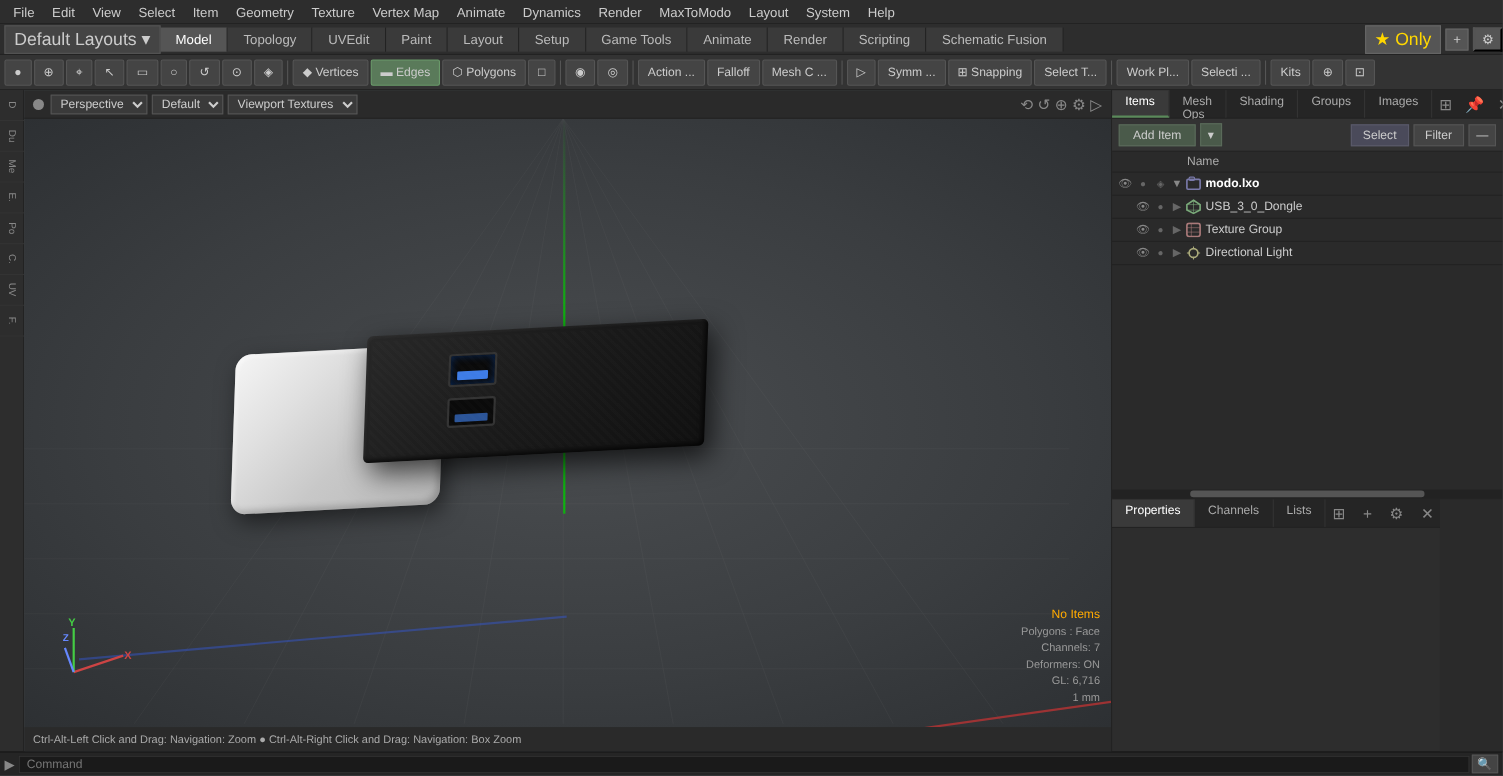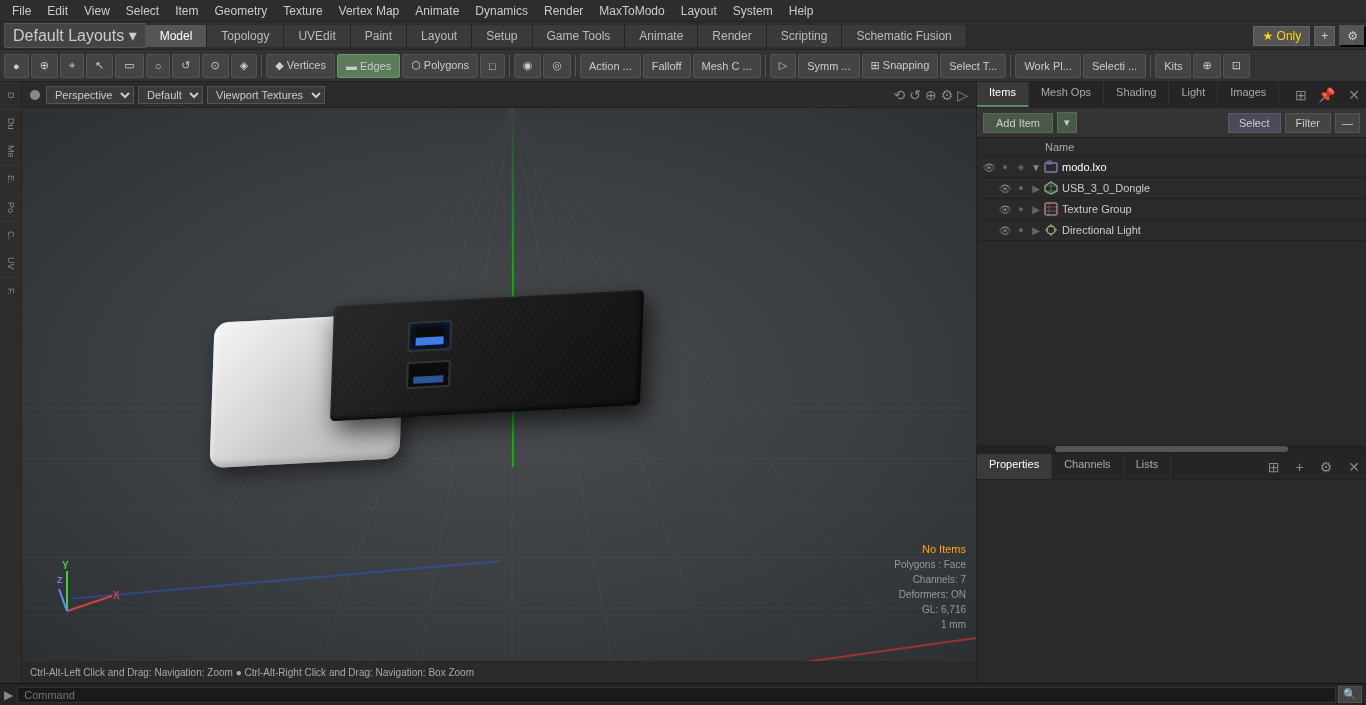--- a/index.html
+++ b/index.html
@@ -9,21 +9,21 @@
     .menu-bar { display: flex; align-items: center; background: #2d2d2d; height: 22px; padding: 0 4px; border-bottom: 1px solid #222; }
     .menu-item { padding: 2px 8px; cursor: pointer; color: #ccc; font-size: 12px; }
 
     
     .layout-bar { display: flex; align-items: center; background: #2d2d2d; height: 28px; border-bottom: 1px solid #222; }
     .layout-dropdown { background: #444; border: 1px solid #555; color: #ccc; padding: 2px 8px; margin-left: 4px; font-size: 16px; cursor: pointer; }
     .layout-tabs { display: flex; margin-left: 0; }
     .layout-tab { padding: 4px 14px; background: #3a3a3a; color: #bbb; cursor: pointer; border-right: 1px solid #222; font-size: 12px; }
     .layout-tab.active { background: #555; color: #fff; }
     .layout-tab-right { display: flex; margin-left: auto; align-items: center; }
-    .star-btn { background: #555; color: #ffd700; padding: 2px 8px; font-size: 12px; border: 1px solid #666; cursor: pointer; margin-right: 4px; }
+    .star-btn { background: #555; color: #ffd700; padding: 2px 8px; font-size: 16px; border: 1px solid #666; cursor: pointer; margin-right: 4px; }
     .plus-btn { background: #555; color: #ccc; padding: 2px 6px; font-size: 12px; border: 1px solid #666; cursor: pointer; margin-right: 4px; }
     .gear-btn { background: #555; color: #ccc; padding: 2px 6px; font-size: 12px; cursor: pointer; }
 
     
     .tool-bar { display: flex; align-items: center; background: #333; height: 32px; border-bottom: 1px solid #222; padding: 0 4px; gap: 2px; }
     .tool-btn { background: #444; border: 1px solid #555; color: #ccc; padding: 2px 8px; font-size: 11px; cursor: pointer; height: 24px; display: flex; align-items: center; gap: 3px; border-radius: 2px; }
     .tool-btn.active { background: #5a7a5a; border-color: #6a9a6a; }
     .tool-sep { width: 1px; height: 22px; background: #555; margin: 0 2px; }
 
     
@@ -42,21 +42,21 @@
     .viewport-icon-btn { background: none; border: none; color: #888; cursor: pointer; font-size: 14px; }
 
     
     .scene-canvas { position: absolute; top: 26px; left: 0; right: 0; bottom: 22px; overflow: hidden; }
     .scene-bg { width: 100%; height: 100%; background: radial-gradient(ellipse at center, #4a4d50 0%, #3a3d40 60%, #2d3033 100%); position: relative; }
 
     
     .viewport-status { position: absolute; bottom: 0; left: 0; right: 0; height: 22px; background: #2a2a2a; display: flex; align-items: center; padding: 0 8px; font-size: 10px; color: #aaa; }
 
     
-    .right-panel { width: 390px; background: #2d2d2d; border-left: 1px solid #222; display: flex; flex-direction: column; }
+    .right-panel { width: 356px; background: #2d2d2d; border-left: 1px solid #222; display: flex; flex-direction: column; }
 
     
     .panel-tabs { display: flex; background: #252525; border-bottom: 1px solid #222; height: 26px; }
     .panel-tab { padding: 4px 12px; color: #aaa; cursor: pointer; font-size: 11px; border-right: 1px solid #333; }
     .panel-tab.active { background: #3a3a3a; color: #fff; border-bottom: 2px solid #5a8a5a; }
     .panel-tab-right { margin-left: auto; display: flex; align-items: center; }
     .panel-tab-btn { background: none; border: none; color: #888; cursor: pointer; padding: 2px 6px; font-size: 14px; }
 
     
     .items-toolbar { display: flex; align-items: center; background: #333; padding: 4px 6px; border-bottom: 1px solid #222; gap: 4px; justify-content: flex-end; }
@@ -70,30 +70,30 @@
     .items-list-header { display: flex; align-items: center; background: #2a2a2a; padding: 3px 8px; border-bottom: 1px solid #222; }
     .items-col-name { flex: 1; font-size: 11px; color: #aaa; }
 
     
     .items-list { flex: 1; overflow-y: auto; background: #2a2a2a; }
     .items-row { display: flex; align-items: center; padding: 2px 4px; border-bottom: 1px solid #222; cursor: pointer; }
     .items-eye { width: 16px; height: 16px; display: flex; align-items: center; justify-content: center; color: #888; font-size: 10px; cursor: pointer; }
     .items-expand { width: 14px; height: 14px; display: flex; align-items: center; justify-content: center; color: #888; font-size: 10px; cursor: pointer; }
     .items-icon { width: 16px; height: 16px; display: flex; align-items: center; justify-content: center; margin-right: 3px; }
     .items-name { font-size: 11px; color: #ccc; }
-    .items-name.bold { color: #fff; font-weight: normal; }
+    .items-name.bold { color: #fff; font-weight: bold; }
 
     
     .icon-mesh { color: #7aaa7a; }
     .icon-texture { color: #aa7a7a; }
     .icon-light { color: #aaaa7a; }
     .icon-group { color: #7a7aaa; }
 
     
-    .properties-panel { height: 230px; border-top: 1px solid #222; display: flex; flex-direction: column; }
+    .properties-panel { height: 230px; border-top: 1px solid #222; display: flex; }
     .properties-tabs { display: flex; background: #252525; border-bottom: 1px solid #222; height: 26px; }
     .properties-tab { padding: 4px 12px; color: #aaa; cursor: pointer; font-size: 11px; border-right: 1px solid #333; }
     .properties-tab.active { background: #3a3a3a; color: #fff; }
     .properties-tab-right { margin-left: auto; display: flex; align-items: center; gap: 4px; }
     .properties-content { flex: 1; background: #2a2a2a; padding: 8px; }
 
     
     .command-bar { display: flex; align-items: center; background: #252525; height: 22px; border-top: 1px solid #111; padding: 0 4px; }
     .command-arrow { color: #888; margin-right: 4px; cursor: pointer; }
     .command-input { flex: 1; background: #1a1a1a; border: 1px solid #333; color: #ccc; font-size: 11px; padding: 1px 6px; height: 16px; }
@@ -265,21 +265,21 @@
           <svg width="65" height="65" xmlns="http://www.w3.org/2000/svg">
             <line x1="10" y1="50" x2="55" y2="35" stroke="#cc4444" stroke-width="2"></line>
             <text x="56" y="38" fill="#cc4444" font-size="10" font-weight="bold">X</text>
             <line x1="10" y1="50" x2="10" y2="10" stroke="#44cc44" stroke-width="2"></line>
             <text x="5" y="8" fill="#44cc44" font-size="10" font-weight="bold">Y</text>
             <line x1="10" y1="50" x2="2" y2="28" stroke="#6688ff" stroke-width="2"></line>
             <text x="0" y="22" fill="#6688ff" font-size="9" font-weight="bold">Z</text>
           </svg>
         </div>
 
-        <div style="position:absolute; bottom:29px; right:10px; text-align:right; line-height:1.5;">
+        <div style="position:absolute; bottom:19px; right:10px; text-align:right; line-height:1.5;">
           <div style="color:#ffaa00; font-size:11px;">No Items</div>
           <div style="color:#999; font-size:10px;">Polygons : Face</div>
           <div style="color:#999; font-size:10px;">Channels: 7</div>
           <div style="color:#999; font-size:10px;">Deformers: ON</div>
           <div style="color:#999; font-size:10px;">GL: 6,716</div>
           <div style="color:#999; font-size:10px;">1 mm</div>
         </div>
       </div>
     </div>
 
@@ -287,21 +287,21 @@
       <span>Ctrl-Alt-Left Click and Drag: Navigation: Zoom ● Ctrl-Alt-Right Click and Drag: Navigation: Box Zoom</span>
     </div>
   </div>
 
   <div class="right-panel">
 
     <div class="panel-tabs">
       <div class="panel-tab active">Items</div>
       <div class="panel-tab">Mesh Ops</div>
       <div class="panel-tab">Shading</div>
-      <div class="panel-tab">Light</div>
+      <div class="panel-tab">Groups</div>
       <div class="panel-tab">Images</div>
       <div class="panel-tab-right">
         <button class="panel-tab-btn">⊞</button>
         <button class="panel-tab-btn">📌</button>
         <button class="panel-tab-btn">✕</button>
       </div>
     </div>
 
     <div class="items-toolbar">
       <button class="items-add-btn">Add Item</button>

